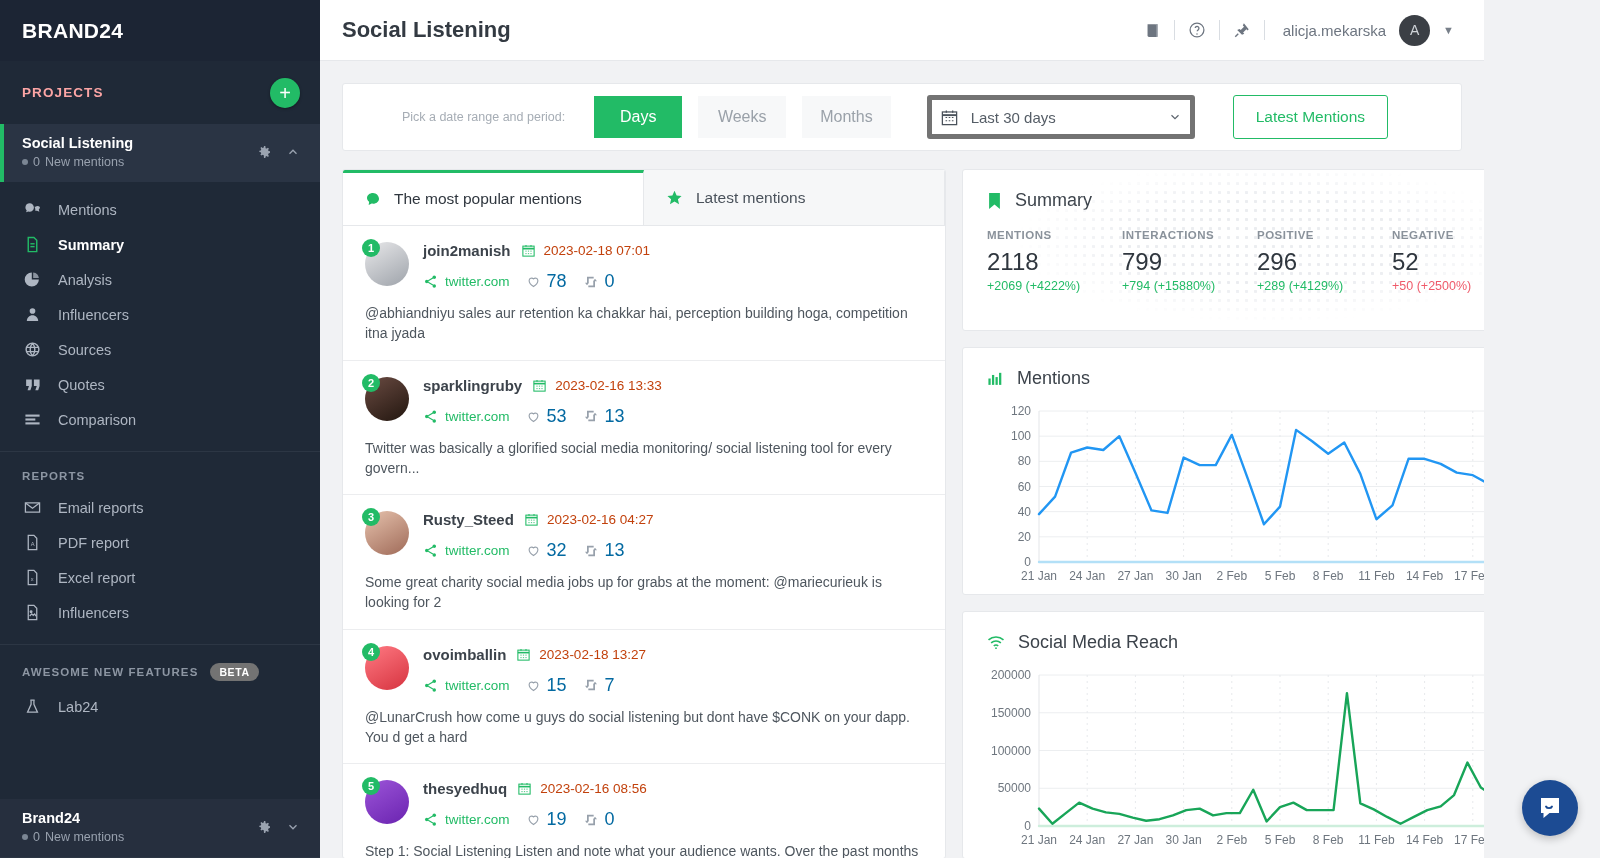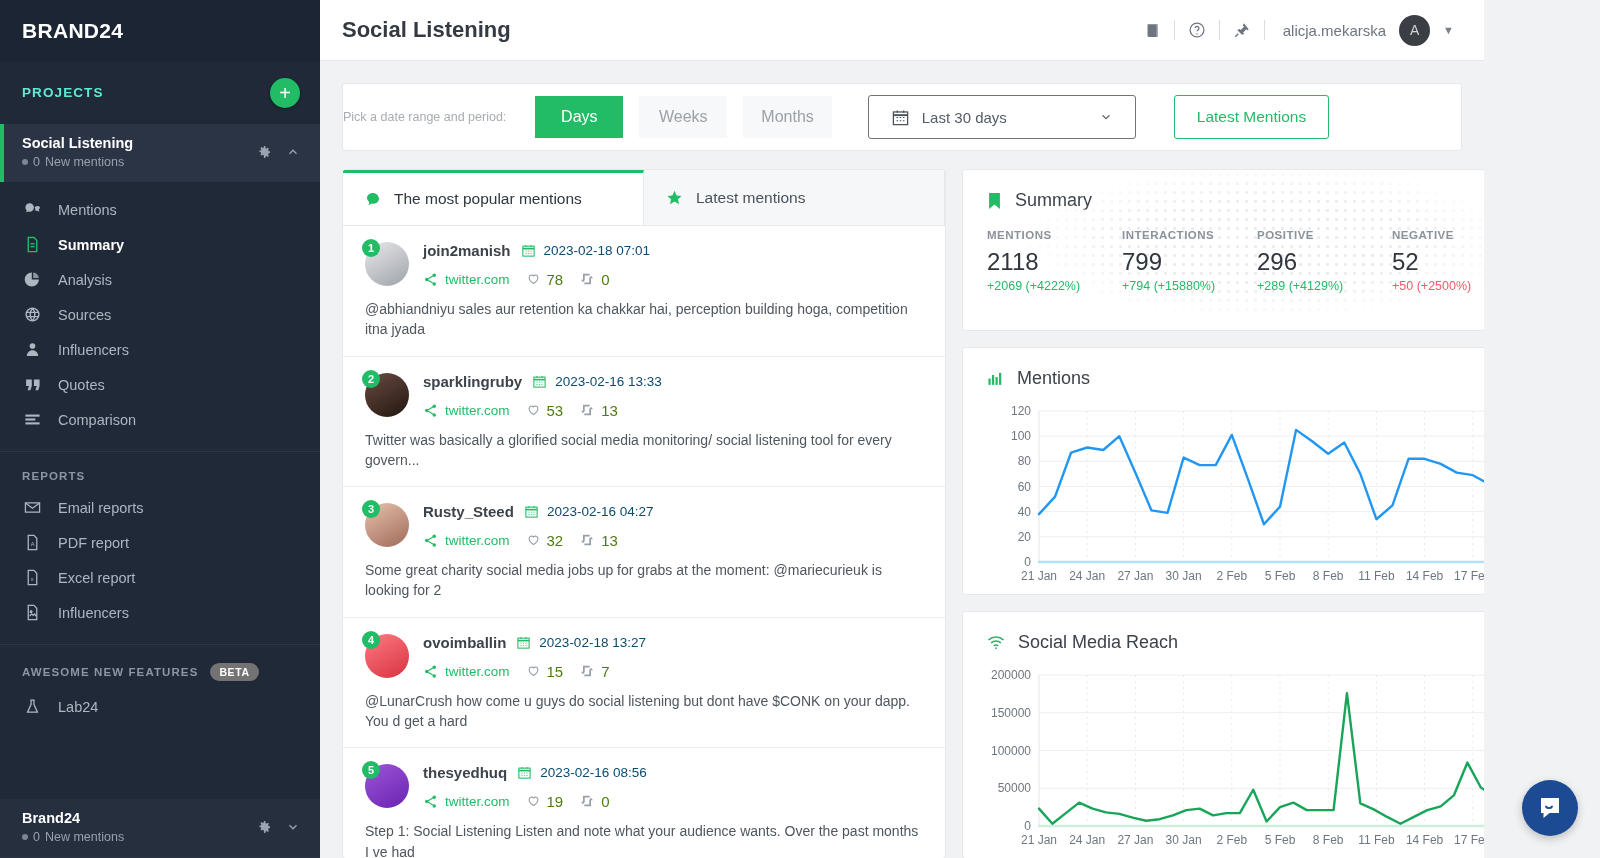--- a/index.html
+++ b/index.html
@@ -26,21 +26,21 @@
   .brand-logo {
     font-size: 21px; font-weight: 700; letter-spacing: .3px;
     color: #ffffff; font-family: "Liberation Sans", sans-serif;
   }
   .projects-head {
     height: 63px; display: flex; align-items: center;
     padding: 0 20px 0 22px; justify-content: space-between;
   }
   .projects-title {
     font-size: 13.5px; font-weight: 700; letter-spacing: 1.1px;
-    color: #5eead4;
+    color: #fca5a5;
   }
   .add-btn {
     width: 30px; height: 30px; border-radius: 50%;
     background: #22bb66; border: none; color: #fff;
     font-size: 20px; line-height: 1; display: flex;
     align-items: center; justify-content: center; cursor: pointer;
     box-shadow: 0 1px 3px rgba(0,0,0,.35);
   }
   .project-row {
     position: relative; display: flex; align-items: center;
@@ -100,33 +100,33 @@
     color: #cfd3d8; display: flex; align-items: center; justify-content: center;
     font-size: 14px;
   }
   .caret-down { margin-left: 13px; color: #777f89; font-size: 11px; }
 
   .content { flex: 1 1 auto; padding: 22px 22px 0 22px; overflow: hidden; }
 
   .daterow {
     background: #fff; border: 1px solid #e6e8eb; border-radius: 3px;
     height: 68px; display: flex; align-items: center; padding: 0 14px 0 0;
-    justify-content: flex-start; gap: 16px;
+    justify-content: center; gap: 16px;
   }
   .pick-label { font-size: 12.5px; color: #a6adb5; margin-right: 13px; }
   .seg {
     height: 42px; min-width: 88px; padding: 0 18px; border: none;
     background: #f7f8f9; color: #9aa1a9; font-size: 16px;
     display: flex; align-items: center; justify-content: center; cursor: pointer;
   }
   .seg.active { background: #22bb66; color: #fff; }
   .date-select {
     margin-left: 20px; height: 44px; width: 268px;
-    border: 1px solid #737373; border-radius: 3px;
-    display: flex; align-items: center; padding: 0 22px; gap: 12px;
+    border: 5px solid #737373; border-radius: 3px;
+    display: flex; align-items: center; padding: 0 8px; gap: 12px;
     color: #555d66; font-size: 15px; cursor: pointer;
   }
   .date-select .chev { margin-left: auto; color: #6f7781; font-size: 13px; }
   .latest-btn {
     margin-left: 22px; height: 44px; padding: 0 22px;
     border: 1px solid #22bb66; border-radius: 3px; background: #fff;
     color: #22bb66; font-size: 15.5px; cursor: pointer;
     display: flex; align-items: center;
   }
 
@@ -155,24 +155,24 @@
     background: linear-gradient(140deg,#cfd4da,#9aa1a9); overflow: hidden;
   }
   .m-rank {
     position: absolute; left: -3px; top: -3px; width: 18px; height: 18px;
     border-radius: 50%; background: #22bb66; color: #fff; font-size: 11px;
     display: flex; align-items: center; justify-content: center; font-weight: 600;
   }
   .m-meta { flex: 1 1 auto; }
   .m-line1 { display: flex; align-items: center; gap: 10px; }
   .m-author { font-size: 15px; font-weight: 700; color: #3c434b; }
-  .m-date { font-size: 13.5px; color: #0c4a6e; display: flex; align-items: center; gap: 8px; }
+  .m-date { font-size: 13.5px; color: #c2410c; display: flex; align-items: center; gap: 8px; }
   .m-line2 { display: flex; align-items: center; gap: 16px; margin-top: 12px; }
   .m-source { color: #22bb66; font-size: 13.5px; display:flex; align-items:center; gap:7px;}
-  .m-stat { color: #4d7c0f; font-size: 15px; display: flex; gap: 6px; }
+  .m-stat { color: #0369a1; font-size: 18px; display: flex; align-items: center; gap: 6px; }
   .m-stat .sico { color: #97a0ab; display: flex; }
   .m-text { margin-top: 11px; font-size: 14px; color: #4e565e; line-height: 1.45; }
 
   .card { background: #fff; border: 1px solid #e6e8eb; border-radius: 3px; }
   .card-title {
     display: flex; align-items: center; gap: 13px;
     font-size: 18px; color: #3c434b; padding: 20px 24px 0;
   }
   .summary-card { position: relative; height: 162px; overflow: hidden; }
   .dotmap {
@@ -268,35 +268,35 @@
         <span class="ico">
           <svg width="17" height="17" viewBox="0 0 24 24" fill="#aeb6c2">
               <path d="M11 2a10 10 0 1010 10h-10z"></path>
               <path d="M13 2v8h8a9 9 0 00-8-8z" opacity=".75"></path>
             </svg>
         </span>
         <span>Analysis</span>
       </div>
       <div class="nav-item">
         <span class="ico">
+          <svg width="17" height="17" viewBox="0 0 24 24" fill="#aeb6c2">
+              <circle cx="12" cy="7" r="4"></circle>
+              <path d="M4 21c0-4.4 3.6-8 8-8s8 3.6 8 8z"></path>
+            </svg>
+        </span>
+        <span>Influencers</span>
+      </div>
+      <div class="nav-item">
+        <span class="ico">
           <svg width="17" height="17" viewBox="0 0 24 24" fill="none" stroke="#aeb6c2" stroke-width="2">
               <circle cx="12" cy="12" r="9"></circle>
               <path d="M3.5 9h17M3.5 15h17M12 3a14 14 0 000 18M12 3a14 14 0 010 18"></path>
             </svg>
         </span>
         <span>Sources</span>
-      </div>
-      <div class="nav-item">
-        <span class="ico">
-          <svg width="17" height="17" viewBox="0 0 24 24" fill="#aeb6c2">
-              <circle cx="12" cy="7" r="4"></circle>
-              <path d="M4 21c0-4.4 3.6-8 8-8s8 3.6 8 8z"></path>
-            </svg>
-        </span>
-        <span>Influencers</span>
       </div>
       <div class="nav-item">
         <span class="ico">
           <svg width="17" height="17" viewBox="0 0 24 24" fill="#aeb6c2">
               <path d="M3 14h4l-2 6h4l2-6V5H3zM14 14h4l-2 6h4l2-6V5h-8z"></path>
             </svg>
         </span>
         <span>Quotes</span>
       </div>
       <div class="nav-item">

